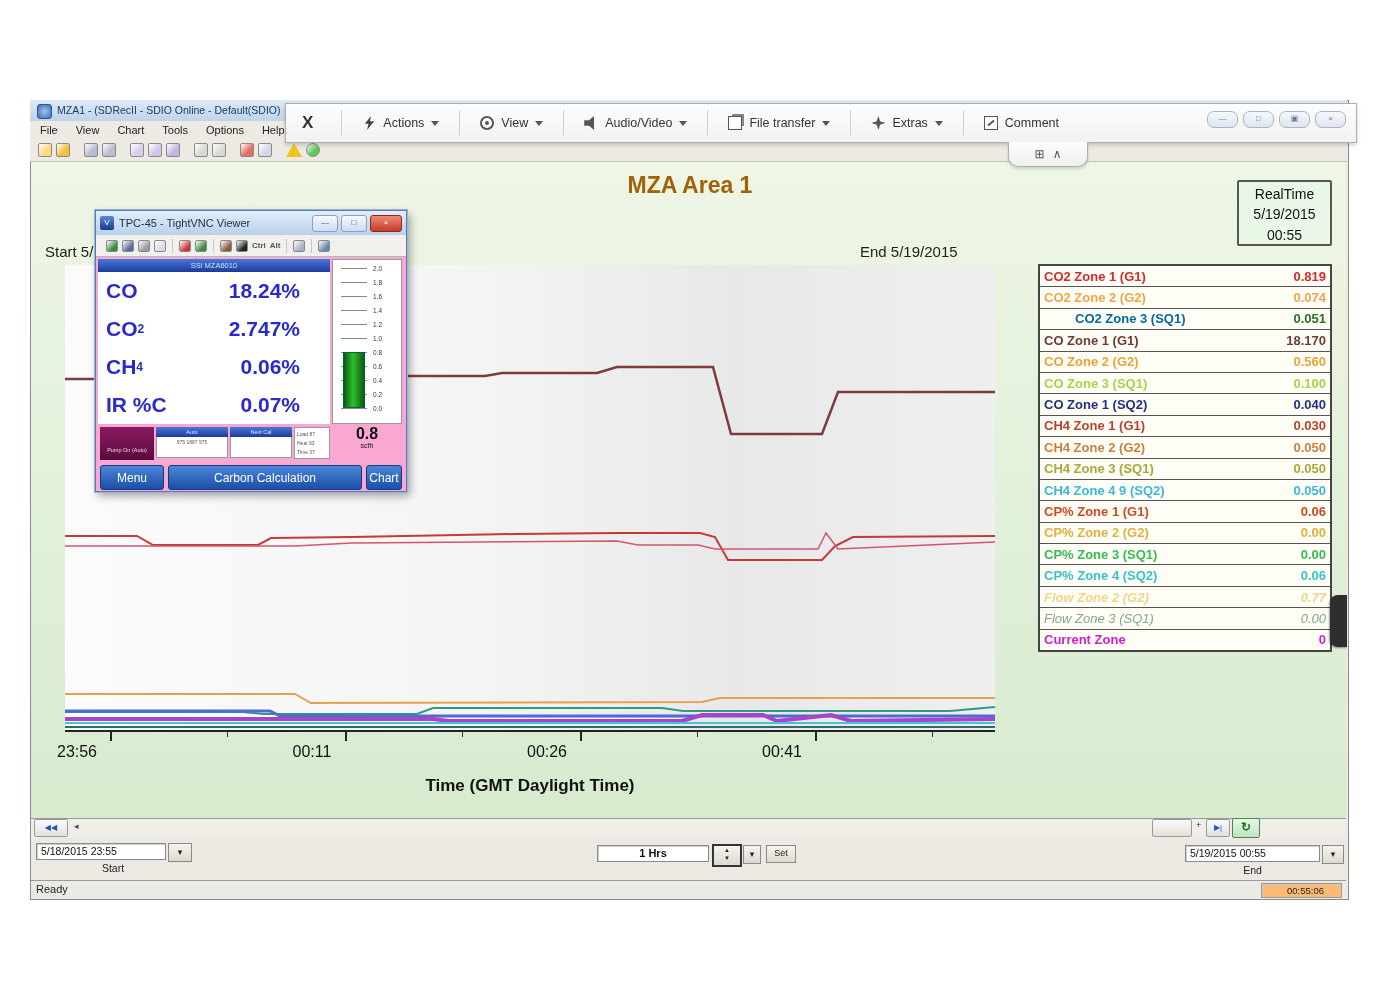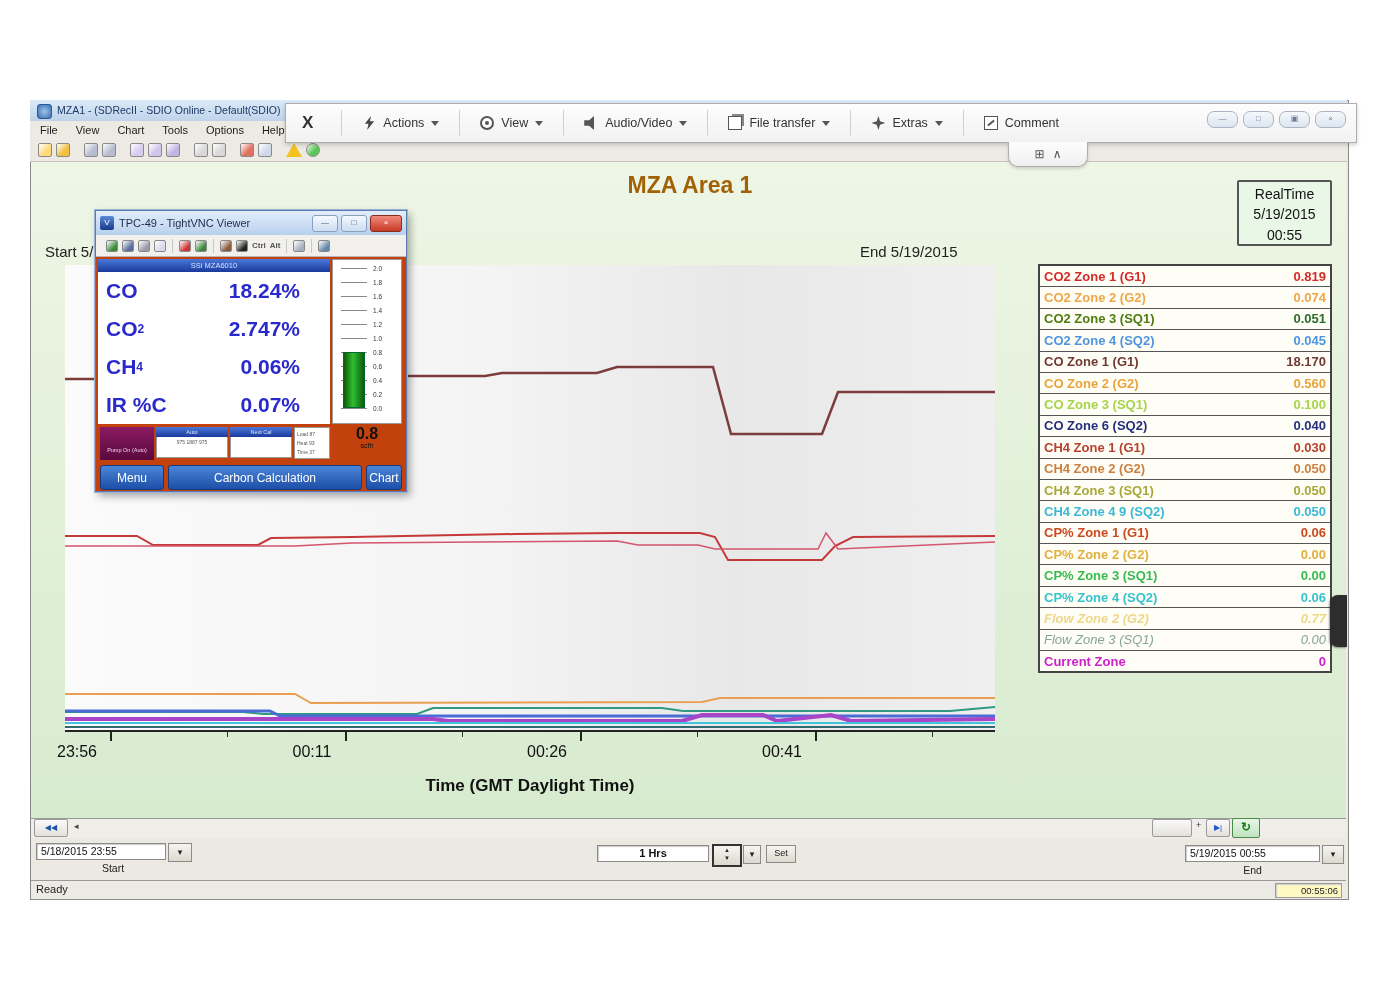--- a/index.html
+++ b/index.html
@@ -52,32 +52,32 @@
   .legend-row:last-child{border-bottom:none;}
   #notch{left:1330px;top:595px;width:17px;height:52px;background:#2d2d2d;border-radius:8px 0 0 8px;box-shadow:-1px 1px 2px rgba(0,0,0,.4);}
   
   #scroll-row{left:31px;top:818px;width:1315px;height:20px;background:#f0eee8;border-top:1px solid #999;border-bottom:1px solid #bbb;}
   .sc-btn{position:absolute;border:1px solid #9a9a9a;background:linear-gradient(#fbfbfb,#e2e0da);border-radius:2px;text-align:center;}
   #controls-row{left:31px;top:838px;width:1315px;height:42px;background:#ece9e2;}
   .ctl-input{position:absolute;background:#fff;border:1px solid #8a8a8a;box-shadow:inset 1px 1px 1px #ccc;font-size:10.5px;color:#111;padding:1px 4px;box-sizing:border-box;}
   .ctl-caption{position:absolute;font-size:10.5px;color:#222;text-align:center;}
   .ctl-btn{position:absolute;border:1px solid #8a8a8a;background:linear-gradient(#f6f4ee,#ddd9d0);font-size:9px;color:#222;text-align:center;}
   #status-bar{left:31px;top:880px;width:1315px;height:18px;background:#eceae4;border-top:1px solid #9a9a9a;font-size:11px;color:#222;}
-  #status-time-box{position:absolute;right:4px;top:2px;width:62px;height:13px;border:1px solid #9a9a9a;box-shadow:inset 1px 1px 1px #ccc;background:#fef9c3;font-size:9.5px;text-align:right;padding-right:3px;line-height:13px;}
+  #status-time-box{position:absolute;right:4px;top:2px;width:62px;height:13px;border:1px solid #9a9a9a;box-shadow:inset 1px 1px 1px #ccc;background:#fdba74;font-size:9.5px;text-align:right;padding-right:17px;line-height:13px;}
   
   #vnc{left:95px;top:210px;width:310px;height:280px;background:#e8e8e8;border:1px solid #5a7ab0;outline:1px solid #9ab2d4;box-shadow:3px 4px 8px rgba(0,0,0,.35);}
   #vnc-titlebar{position:absolute;left:0;top:0;width:100%;height:24px;background:linear-gradient(#e2eefc,#b8d0ec);display:flex;align-items:center;padding:0 4px;box-sizing:border-box;gap:5px;}
   #vnc-title{font-size:11px;color:#1c2c4c;flex:1;white-space:nowrap;}
   .vnc-winbtn{width:24px;height:15px;border:1px solid #8aa0c0;border-radius:3px;background:linear-gradient(#f6faff,#ccdcf0);font-size:8px;text-align:center;line-height:13px;color:#456;}
   .vnc-close{background:linear-gradient(#f08a7a,#c83a28)!important;color:#fff!important;border-color:#8a2a1a!important;width:30px;}
   #vnc-toolbar{position:absolute;left:0;top:24px;width:100%;height:22px;background:#f2f0ec;border-bottom:1px solid #b8b8b8;display:flex;align-items:center;gap:4px;padding-left:10px;box-sizing:border-box;}
   .vt-ic{width:12px;height:12px;border-radius:2px;}
   .vt-sep{width:1px;height:14px;background:#c8c8c8;margin:0 2px;}
   .vt-key{font-size:8px;font-weight:bold;color:#555;}
-  #vnc-content{position:absolute;left:0;top:46px;width:310px;height:234px;background:#c2410c;}
+  #vnc-content{position:absolute;left:0;top:46px;width:310px;height:234px;background:#f9a8d4;}
   #vnc-screenbar{position:absolute;left:2px;top:2px;width:232px;height:13px;background:linear-gradient(#4a78d8,#1a3a9c);color:#cfe0ff;font-size:7.5px;text-align:center;line-height:13px;}
   #vnc-readings{position:absolute;left:2px;top:15px;width:232px;height:152px;background:#fff;}
   .vnc-row{height:38px;display:flex;align-items:center;padding:0 8px;font-size:21px;font-weight:bold;color:#2a2acc;}
   .vnc-row .val{margin-left:auto;padding-right:22px;}
   .vnc-row sub{font-size:12px;}
   #vnc-gauge{position:absolute;left:236px;top:2px;width:70px;height:165px;background:#fff;border:1px solid #999;box-sizing:border-box;}
   .g-tick{position:absolute;left:8px;width:26px;height:1px;background:#888;}
   .g-lab{position:absolute;left:40px;font-size:6.5px;color:#333;transform:translateY(-50%);}
   #g-bar{position:absolute;left:10px;width:22px;background:linear-gradient(90deg,#0c5a0c,#2fbf2f 45%,#0c5a0c);border:1px solid #063;box-sizing:border-box;}
   #vnc-flow{position:absolute;left:236px;top:169px;width:70px;text-align:center;color:#111;}
@@ -166,41 +166,37 @@
 <div class="abs" id="legend">
     <div class="legend-row">
       <span style="color: rgb(212, 42, 42); font-weight: bold; font-style: normal;">CO2 Zone 1 (G1)</span>
       <span style="color: rgb(212, 42, 42); font-weight: bold; font-style: normal;">0.819</span>
     </div>
     <div class="legend-row">
       <span style="color: rgb(240, 166, 72); font-weight: bold; font-style: normal;">CO2 Zone 2 (G2)</span>
       <span style="color: rgb(240, 166, 72); font-weight: bold; font-style: normal;">0.074</span>
     </div>
     <div class="legend-row">
-      <span style="color: #4d7c0f; font-weight: bold; font-style: normal;">CO2 Zone 3 (SQ1)</span>
+      <span style="color: #0369a1; font-weight: bold; font-style: normal; margin-left: 31px;">CO2 Zone 3 (SQ1)</span>
       <span style="color: rgb(42, 110, 42); font-weight: bold; font-style: normal;">0.051</span>
-    </div>
-    <div class="legend-row">
-      <span style="color: rgb(79, 148, 224); font-weight: bold; font-style: normal;">CO2 Zone 4 (SQ2)</span>
-      <span style="color: rgb(79, 148, 224); font-weight: bold; font-style: normal;">0.045</span>
     </div>
     <div class="legend-row">
       <span style="color: rgb(110, 58, 52); font-weight: bold; font-style: normal;">CO Zone 1 (G1)</span>
       <span style="color: rgb(110, 58, 52); font-weight: bold; font-style: normal;">18.170</span>
     </div>
     <div class="legend-row">
       <span style="color: rgb(233, 163, 60); font-weight: bold; font-style: normal;">CO Zone 2 (G2)</span>
       <span style="color: rgb(233, 163, 60); font-weight: bold; font-style: normal;">0.560</span>
     </div>
     <div class="legend-row">
       <span style="color: rgb(166, 212, 74); font-weight: bold; font-style: normal;">CO Zone 3 (SQ1)</span>
       <span style="color: rgb(166, 212, 74); font-weight: bold; font-style: normal; margin-left: 32px;">0.100</span>
     </div>
     <div class="legend-row">
-      <span style="color: rgb(36, 48, 126); font-weight: bold; font-style: normal;">CO Zone 6 (SQ2)</span>
+      <span style="color: rgb(36, 48, 126); font-weight: bold; font-style: normal;">CO Zone 1 (SQ2)</span>
       <span style="color: rgb(36, 48, 126); font-weight: bold; font-style: normal;">0.040</span>
     </div>
     <div class="legend-row">
       <span style="color: rgb(184, 64, 46); font-weight: bold; font-style: normal;">CH4 Zone 1 (G1)</span>
       <span style="color: rgb(184, 64, 46); font-weight: bold; font-style: normal;">0.030</span>
     </div>
     <div class="legend-row">
       <span style="color: rgb(205, 127, 63); font-weight: bold; font-style: normal;">CH4 Zone 2 (G2)</span>
       <span style="color: rgb(205, 127, 63); font-weight: bold; font-style: normal;">0.050</span>
     </div>
@@ -315,21 +311,21 @@
     </span>
 </div>
 <div class="abs" id="tv-tab">
     <span>⊞</span>
     <span>∧</span>
   </div>
 
 <div class="abs" id="vnc">
   <div id="vnc-titlebar">
     <span style="width:14px;height:14px;background:linear-gradient(#5a8ad8,#1a3a8c);border-radius:2px;color:#fff;font-size:8px;text-align:center;line-height:14px;">V</span>
-    <span id="vnc-title">TPC-49 - TightVNC Viewer</span>
+    <span id="vnc-title">TPC-45 - TightVNC Viewer</span>
     <span id="vnc-winbtns" style="display:flex;gap:3px;">
         <span class="vnc-winbtn ">—</span>
         <span class="vnc-winbtn ">□</span>
         <span class="vnc-winbtn vnc-close">×</span>
       </span>
   </div>
   <div id="vnc-toolbar">
       <span class="vt-ic" style="background: linear-gradient(135deg, rgb(255, 255, 255) 0%, rgb(58, 138, 58) 70%); border: 1px solid rgb(136, 136, 136); box-sizing: border-box;"></span>
       <span class="vt-ic" style="background: linear-gradient(135deg, rgb(255, 255, 255) 0%, rgb(90, 106, 154) 70%); border: 1px solid rgb(136, 136, 136); box-sizing: border-box;"></span>
       <span class="vt-ic" style="background: linear-gradient(135deg, rgb(255, 255, 255) 0%, rgb(154, 154, 168) 70%); border: 1px solid rgb(136, 136, 136); box-sizing: border-box;"></span>

